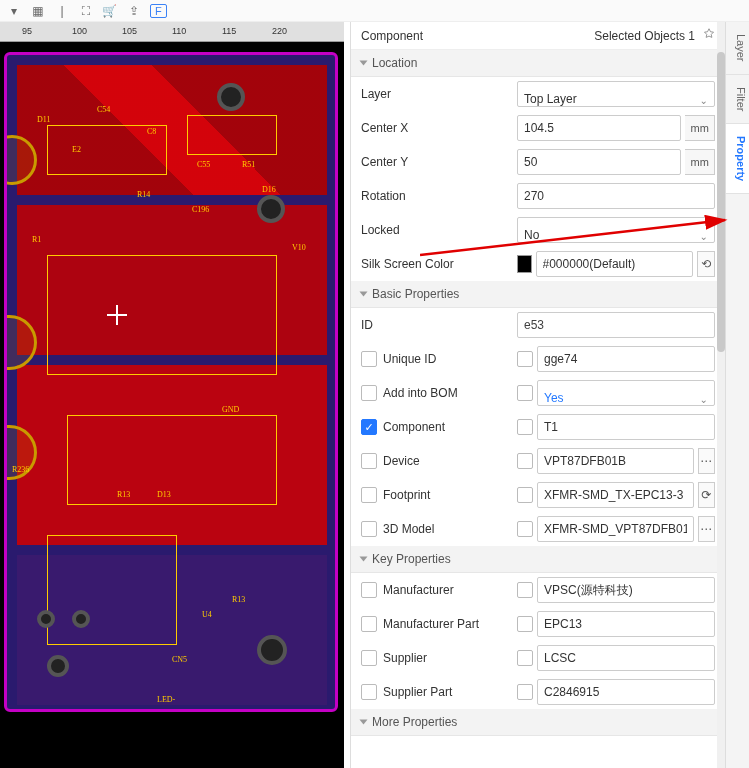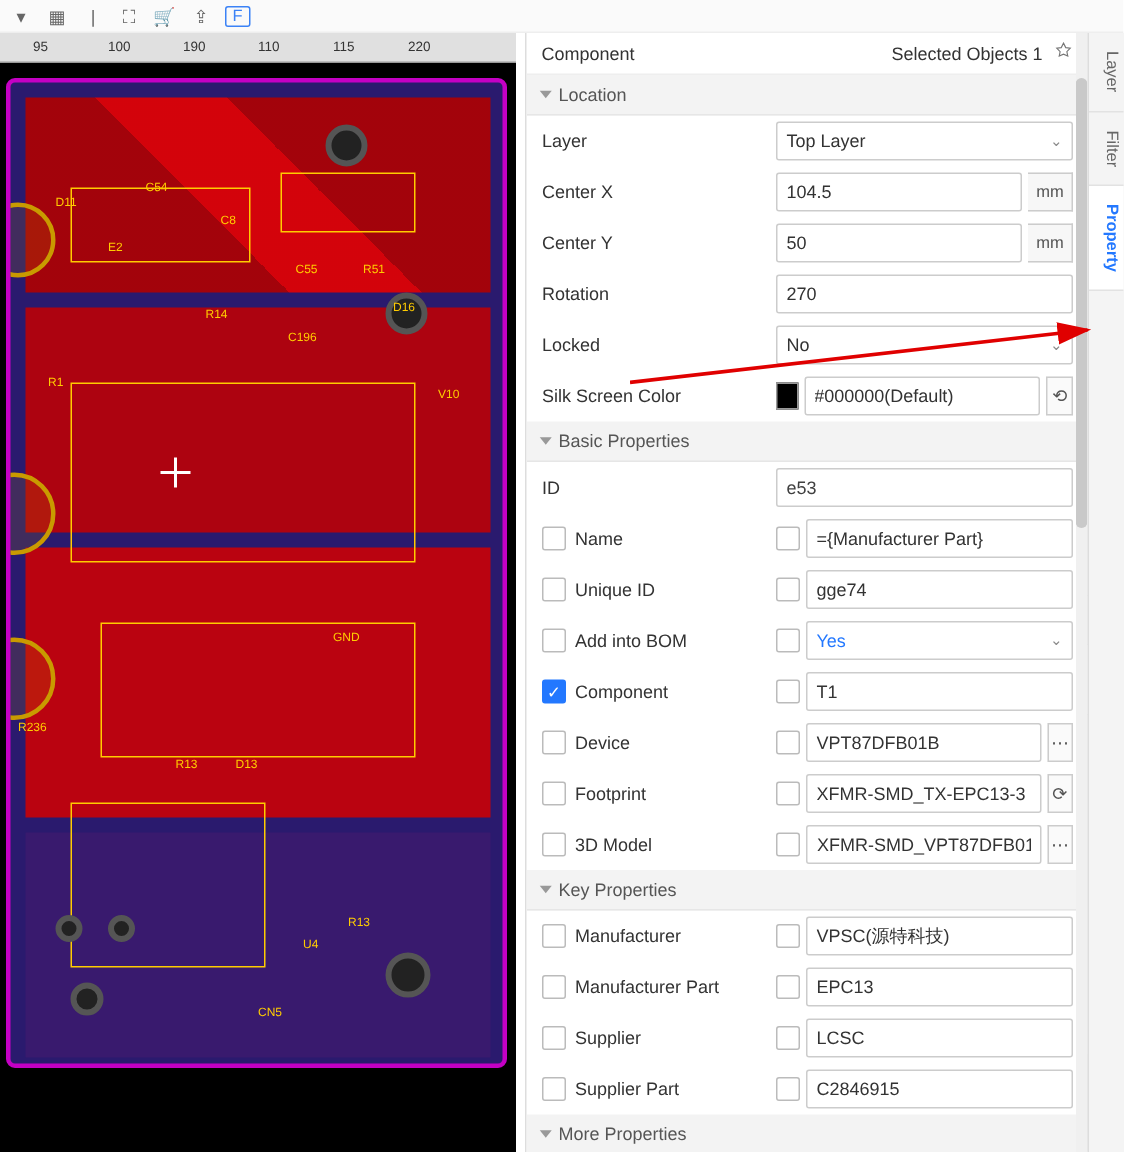--- a/index.html
+++ b/index.html
@@ -61,21 +61,21 @@
     left: 4px; top: 10px;
     width: 334px; height: 660px;
     background: #2a1a6e;
     border: 3px solid #c400c4;
     border-radius: 6px;
     overflow: hidden;
   }
   .trace { position:absolute; background:#e60000; }
   .pad-hole { position:absolute; border-radius:50%; background:#222; border:4px solid #555; }
   .comp { position:absolute; border:1px solid #ffcc00; }
-  .label { position:absolute; color:#ffcc00; font-size:8px; font-family:Liberation Sans, sans-serif;margin-top:15px; }
+  .label { position:absolute; color:#ffcc00; font-size:8px; font-family:Liberation Serif, serif; }
   .yellow { border-color:#ffcc00; }
   .gold-ring { position:absolute; border-radius:50%; border:3px solid #c99a00; background:rgba(200,150,0,0.15); }
   .crosshair { position:absolute; width:20px; height:20px; }
   .crosshair::before, .crosshair::after { content:''; position:absolute; background:#fff; }
   .crosshair::before { left:9px; top:0; width:2px; height:20px; }
   .crosshair::after  { top:9px; left:0; height:2px; width:20px; }
 
   
   .panel {
     flex: 1;
@@ -136,21 +136,21 @@
   .row input[type="text"], .row select, .faux-select {
     width: 100%;
     height: 26px;
     border: 1px solid #ccc;
     border-radius: 2px;
     padding: 0 6px;
     font-size: 12px;
     background:#fff;
     color:#333;
   }
-  .faux-select { display:flex; align-items:center; justify-content:space-between; }
+  .faux-select { display:flex; align-items:flex-end; justify-content:space-between; }
   .faux-select .chev { color:#888; font-size:10px; }
   .unit {
     width: 36px; height:26px; border:1px solid #ccc; border-left:none;
     display:flex; align-items:center; justify-content:center; background:#f7f7f7; font-size:11px; color:#555;
   }
   .with-unit input { border-top-right-radius:0; border-bottom-right-radius:0; }
   .chk {
     width:16px; height:16px; flex:0 0 16px;
     display:inline-flex; align-items:center; justify-content:center;
     border:1px solid #bbb; border-radius:2px; background:#fff;
@@ -207,21 +207,21 @@
   <span class="icon">⇪</span>
   <span class="f-badge">F</span>
 </div>
 
 <div class="main">
 
   <div class="canvas">
     <div class="ruler">
       <span style="left:22px">95</span>
       <span style="left:72px">100</span>
-      <span style="left:122px">190</span>
+      <span style="left:122px">105</span>
       <span style="left:172px">110</span>
       <span style="left:222px">115</span>
       <span style="left:272px">220</span>
     </div>
     <div class="pcb">
       <div class="board">
 
         <div class="trace" style="left:10px;top:10px;width:310px;height:130px;background:linear-gradient(45deg,#b00000 40%,#e60000 40%,#e60000 60%,#b00000 60%);opacity:.9"></div>
         <div class="trace" style="left:10px;top:150px;width:310px;height:150px;background:#c40000;opacity:.85"></div>
         <div class="trace" style="left:10px;top:310px;width:310px;height:180px;background:#d40000;opacity:.85"></div>
@@ -357,30 +357,20 @@
         <div class="lbl">
             <span>ID</span>
           </div>
         <div class="ctrl">
             <input type="text" class="disabled" style="color: #404040;" readonly="" value="e53">
           </div>
       </div>
       <div class="row">
         <div class="lbl">
             <span class="chk"></span>
-            <span>Name</span>
-          </div>
-        <div class="ctrl">
-            <span class="chk"></span>
-            <input type="text" class="link-val" value="={Manufacturer Part}" style="">
-          </div>
-      </div>
-      <div class="row">
-        <div class="lbl">
-            <span class="chk"></span>
             <span>Unique ID</span>
           </div>
         <div class="ctrl">
             <span class="chk"></span>
             <input type="text" class="link-val" value="gge74" style="">
           </div>
       </div>
       <div class="row">
         <div class="lbl">
             <span class="chk"></span>

